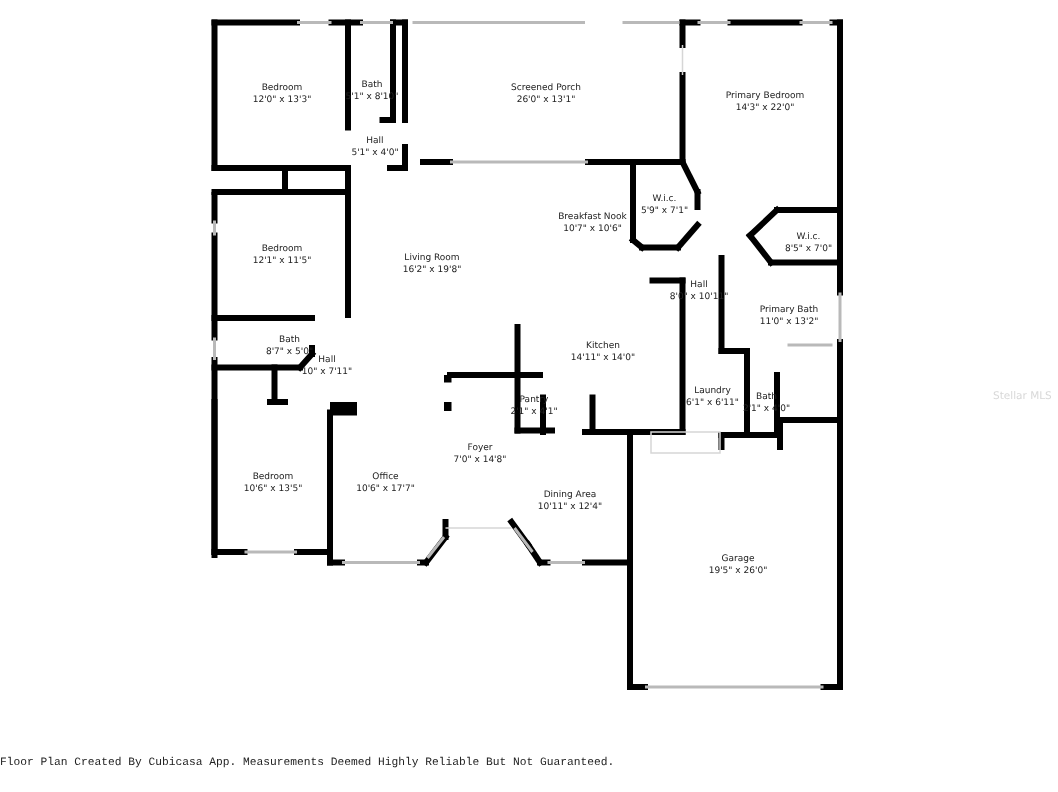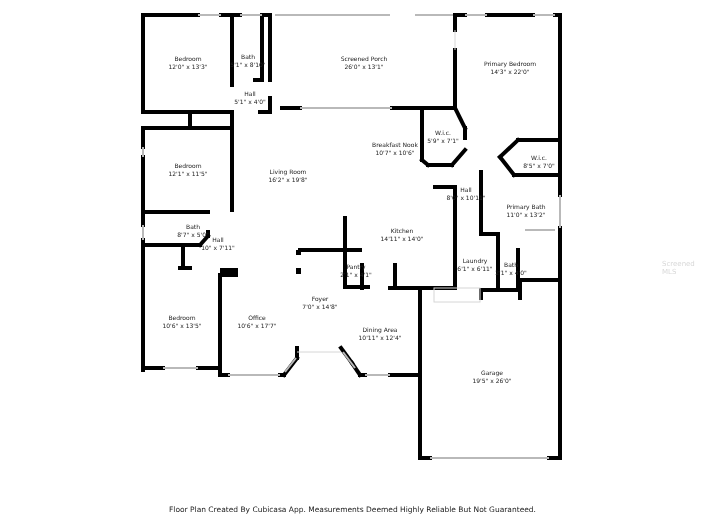--- a/index.html
+++ b/index.html
@@ -2,21 +2,21 @@
 <html><head>
 <meta charset="utf-8">
 <style>
   html, body { margin:0; padding:0; background:#ffffff; }
   body { width:705px; height:528px; position:relative; overflow:hidden;
          font-family:"DejaVu Sans", sans-serif; }
   #plan { position:absolute; left:0; top:0; width:705px; height:528px; }
   .lbl { position:absolute; text-align:center; font-size:6px; line-height:7.5px; color:#222; white-space:nowrap;
          transform:translateX(-50%); }
   .lbl span { display:block; }
-  .footer { position:absolute; left:0; width:705px; top:505px; text-align:center; font-size:7.5px; color:#222; }
+  .footer { position:absolute; left:0; width:705px; top:505px; text-align:left; font-size:7.5px; color:#222;font-family:Liberation Mono, monospace; }
   .watermark { position:absolute; left:662px; top:260px; font-size:7px; color:#d8d8d8; }
 </style>
 </head>
 <body>
 
 <svg id="plan" viewBox="0 0 705 528" xmlns="http://www.w3.org/2000/svg">
   <g stroke="#000" stroke-width="4" fill="none" stroke-linecap="square">
 
     <line x1="143" y1="15" x2="198" y2="15"></line>
     <line x1="221" y1="15" x2="240" y2="15"></line>
@@ -228,14 +228,14 @@
     <div class="lbl" style="left: 380px; top: 326px;">
       <span>Dining Area</span>
       <span>10'11" x 12'4"</span>
     </div>
     <div class="lbl" style="left: 492px; top: 369px;">
       <span>Garage</span>
       <span>19'5" x 26'0"</span>
     </div>
   </div>
 
-<div class="watermark">Screened MLS</div>
+<div class="watermark">Stellar MLS</div>
 <div class="footer">Floor Plan Created By Cubicasa App. Measurements Deemed Highly Reliable But Not Guaranteed.</div>
 
 </body></html>

